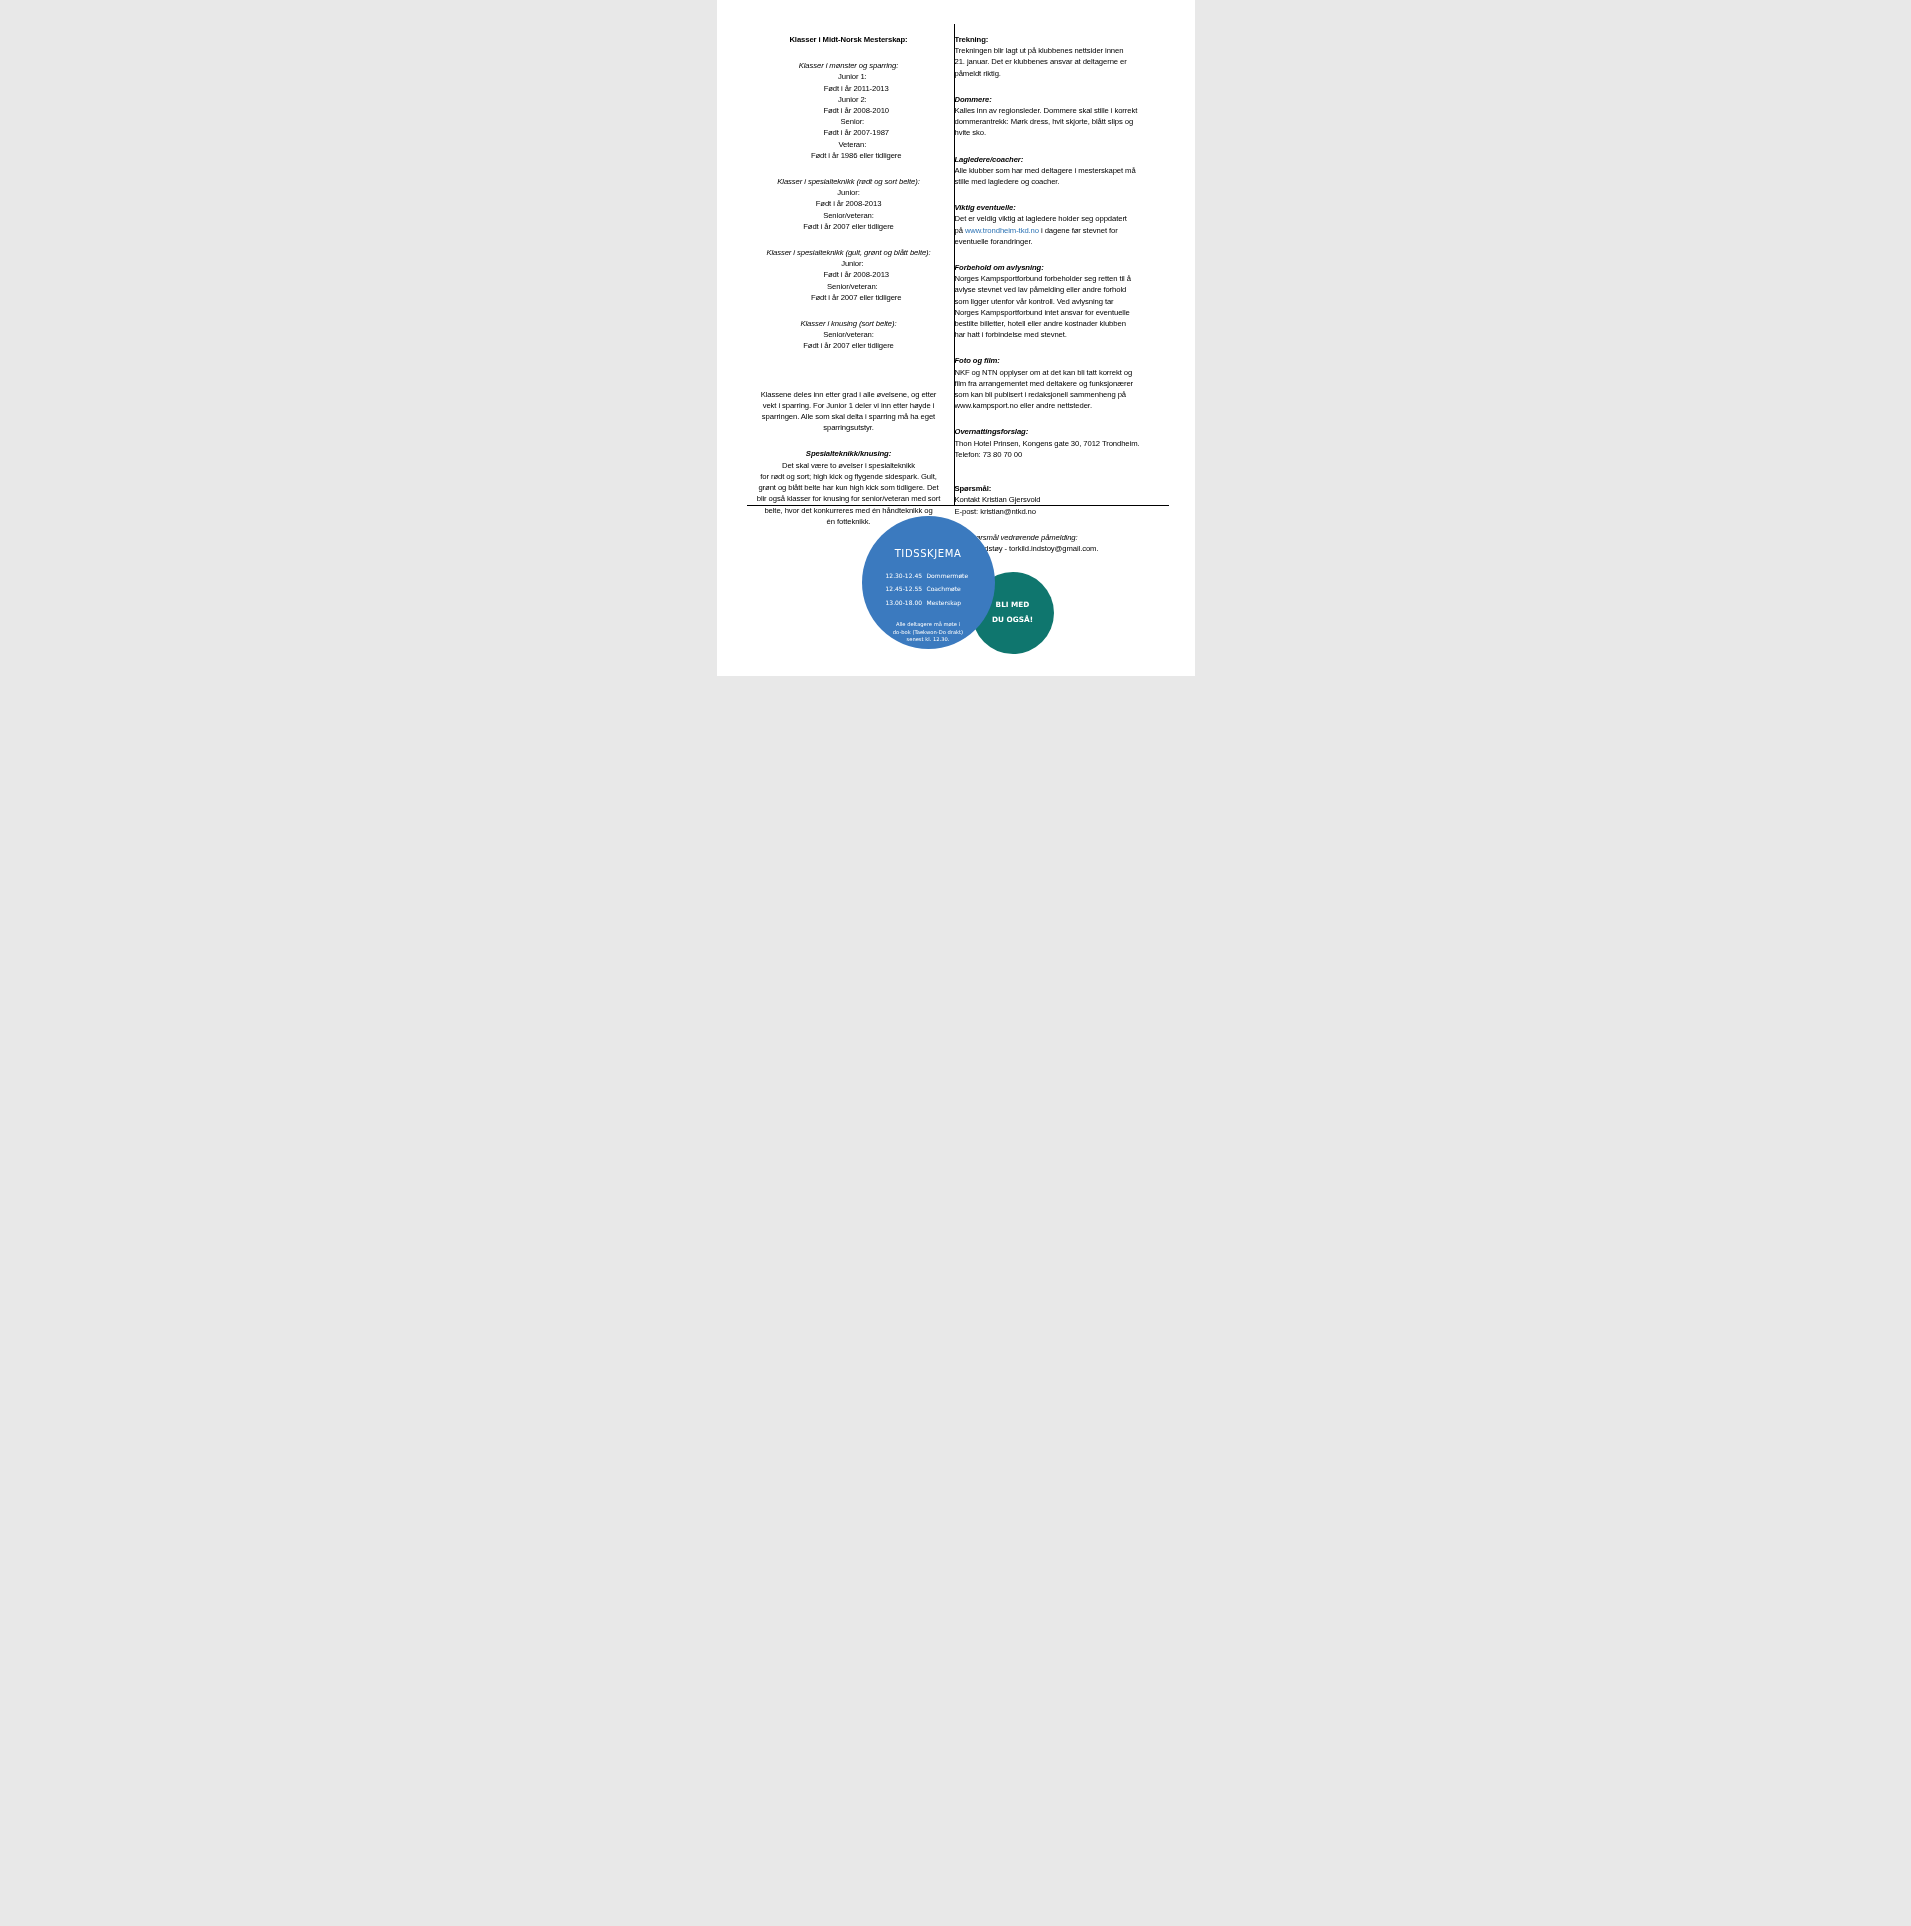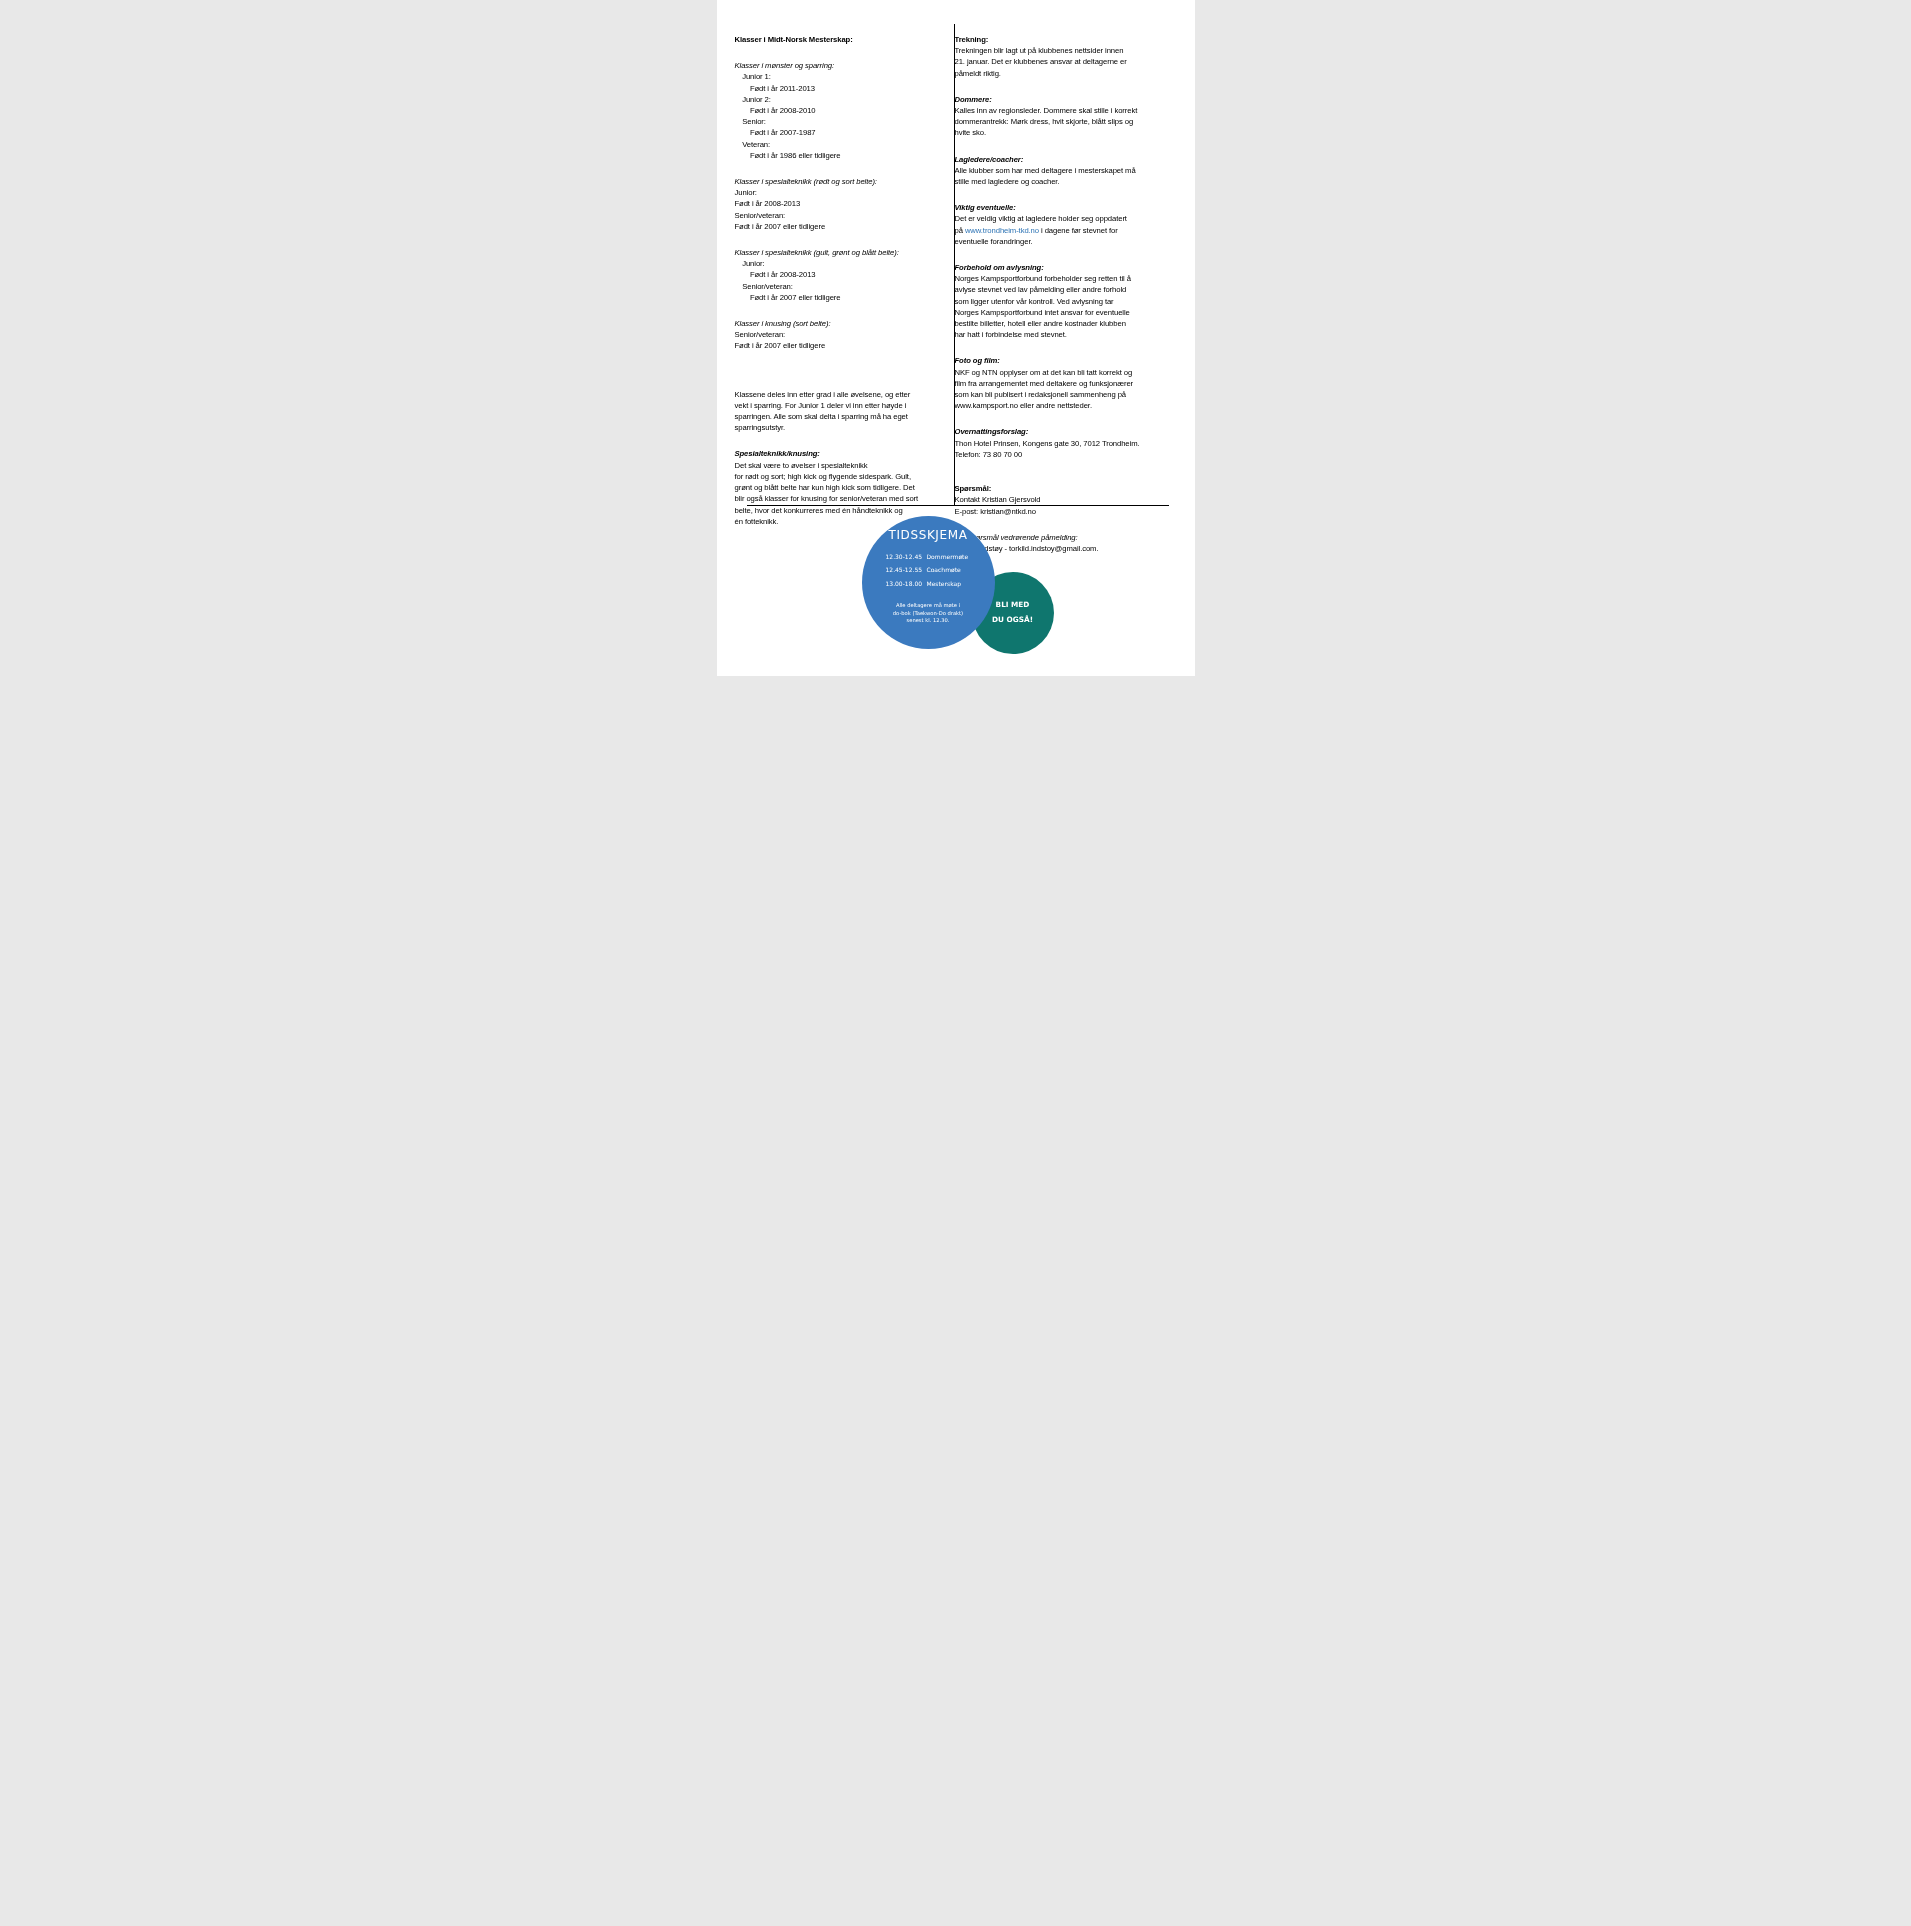--- a/index.html
+++ b/index.html
@@ -6,21 +6,21 @@
   .page{
     position:relative;
     width:478px;height:676px;
     margin:0 auto;
     background:#ffffff;
     font-family:"Liberation Sans",sans-serif;
     color:#000;
     overflow:hidden;
   }
   .col{position:absolute;top:34px;}
-  #left-col{left:18px;width:204px;}
+  #left-col{left:30px;width:204px;text-align:center;}
   #right-col{left:238px;width:208px;}
   .line{
     font-size:7.7px;
     line-height:11.2px;
     white-space:nowrap;
     letter-spacing:-0.1px;
   }
   .b{font-weight:bold;}
   .ind-1{padding-left:7.7px;}
   .ind-2{padding-left:15.4px;}
@@ -42,23 +42,23 @@
     text-align:center;
   }
   #circle-light{
     position:absolute;left:145px;top:516px;width:133px;height:133px;
     border-radius:50%;
     z-index:2;
     color:#fff;
     font-family:"DejaVu Sans",sans-serif;
   }
   .sched-title{
-    margin-top:15px;
+    margin-top:34px;
     text-align:center;
-    font-size:12px;
+    font-size:10px;
     letter-spacing:0.6px;
     line-height:8.5px;
   }
   .sched-rows{margin-top:13px;}
   .sched-row{
     display:flex;
     padding-left:24px;
     font-size:6px;
     line-height:7.7px;
     margin-bottom:6.2px;

